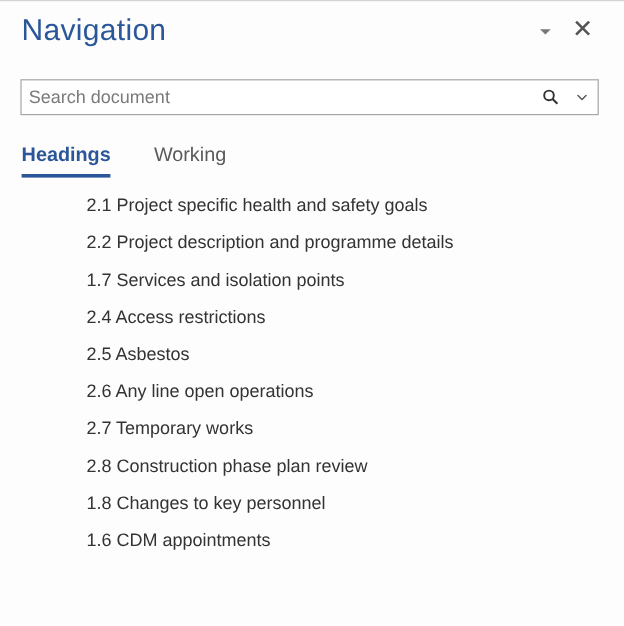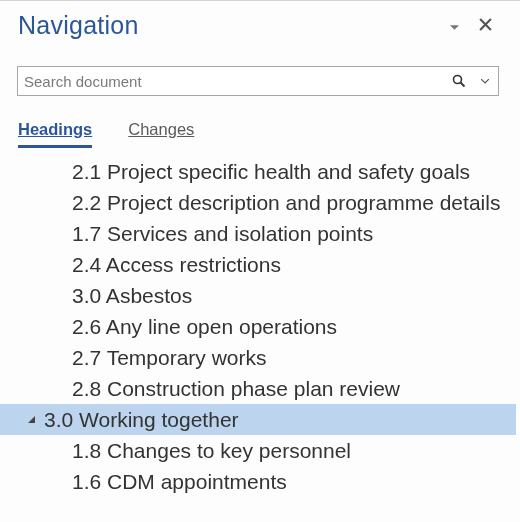--- a/index.html
+++ b/index.html
@@ -70,30 +70,29 @@
   .search-btns svg { display: block; }
   .tabs {
     display: flex;
     gap: 36px;
     margin: 24px 0 6px 18px;
     font-size: 16.5px;
   }
   .tab {
     padding-bottom: 6px;
     color: #5a5a5a;
-    text-decoration: underline;
   }
   .tab.active {
     color: #2b579a;
     font-weight: 600;
     border-bottom: 3px solid #2b579a;
   }
   .tree {
     margin-top: 8px;
-    font-size: 21px;
+    font-size: 15px;
     line-height: 1;
     text-align: center;
   }
   .row {
     display: flex;
     align-items: center;
     height: 31px;
   }
   .row.level1 { padding-left: 44px; }
   .row.level2 { padding-left: 72px; }
@@ -139,60 +138,50 @@
       <div class="s-icon">
         <svg width="8" height="5" viewBox="0 0 8 5">
           <path d="M0 0 L4 4 L8 0" stroke="#555" stroke-width="1.2" fill="none"></path>
         </svg>
       </div>
     </div>
   </div>
 
   <div class="tabs">
     <div class="tab active">Headings</div>
-    <div class="tab">Changes</div>
+    <div class="tab">Working</div>
   </div>
 
   <div class="tree">
 
     <div class="row level2">
       <span class="label">2.1 Project specific health and safety goals</span>
     </div>
     <div class="row level2">
       <span class="label">2.2 Project description and programme details</span>
     </div>
     <div class="row level2">
       <span class="label">1.7 Services and isolation points</span>
     </div>
     <div class="row level2">
       <span class="label">2.4 Access restrictions</span>
     </div>
     <div class="row level2">
-      <span class="label">3.0 Asbestos</span>
+      <span class="label">2.5 Asbestos</span>
     </div>
     <div class="row level2">
       <span class="label">2.6 Any line open operations</span>
     </div>
     <div class="row level2">
       <span class="label">2.7 Temporary works</span>
     </div>
     <div class="row level2">
       <span class="label">2.8 Construction phase plan review</span>
     </div>
 
-    <div class="row level1 selected">
-      <span class="caret-container">
-        <span class="caret" style="left:-17px; top:-5px;">
-          <svg width="9" height="9" viewBox="0 0 9 9">
-            <path d="M1 8 L8 1 L8 8 Z" fill="#444"></path>
-          </svg>
-        </span>
-      </span>
-      <span class="label">3.0 Working together</span>
-    </div>
 
     <div class="row level2">
       <span class="label">1.8 Changes to key personnel</span>
     </div>
     <div class="row level2">
       <span class="label">1.6 CDM appointments</span>
     </div>
 
   </div>
 </div>

